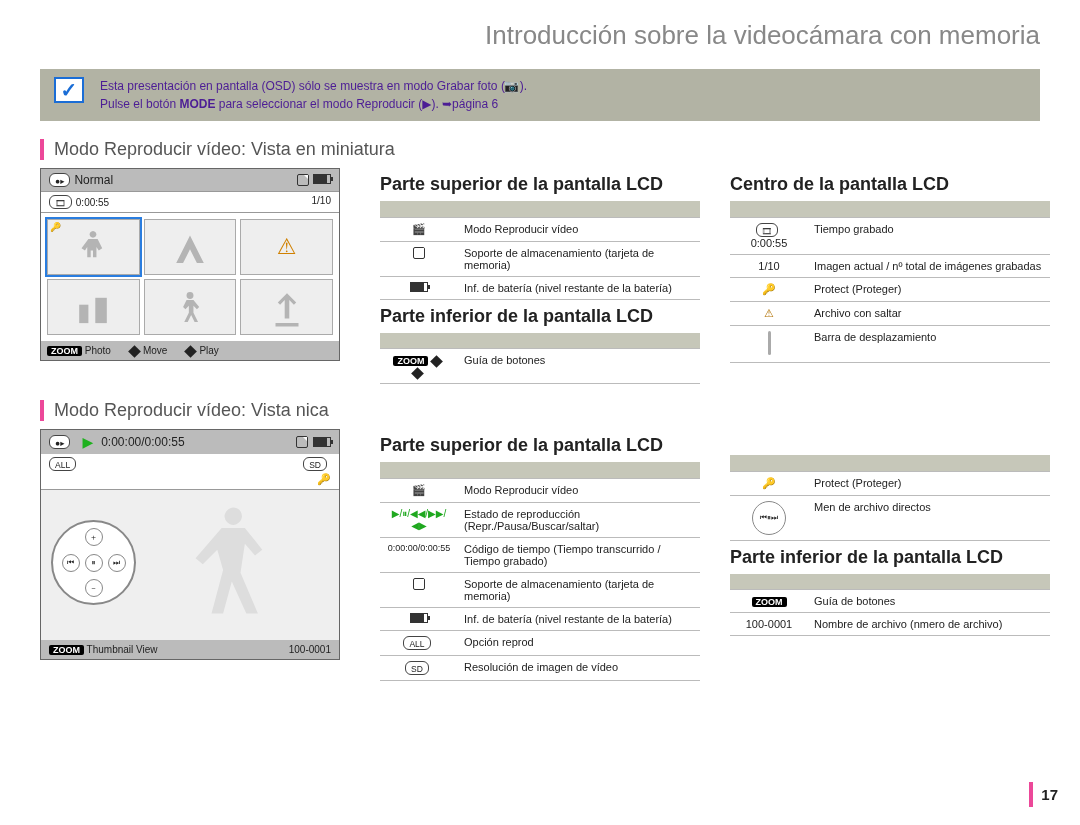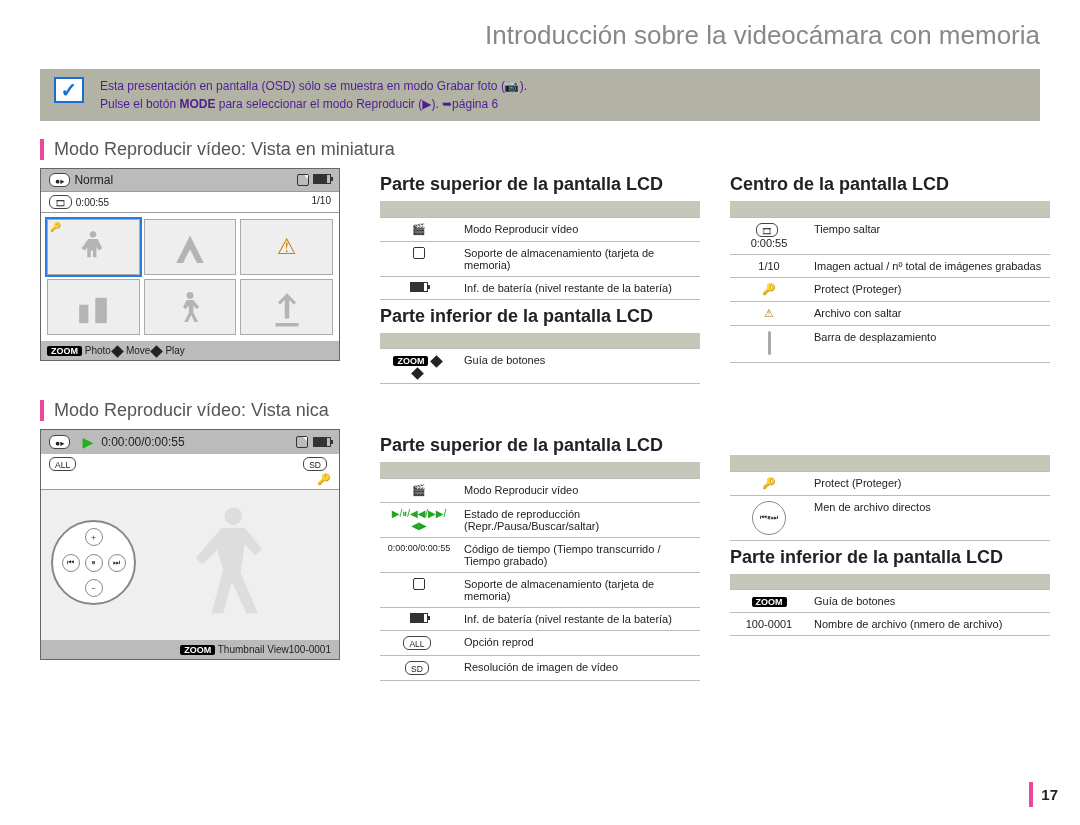--- a/index.html
+++ b/index.html
@@ -18,36 +18,36 @@
   .sub-title{font-size:18px;font-weight:bold;margin:6px 0}
   .lcd-box{border:1px solid #666;width:300px;background:#fff}
   .lcd-top{background:#bbb;padding:4px 8px;display:flex;align-items:center;position:relative;border-bottom:1px solid #999}
   .pill{display:inline-block;padding:0 5px;height:14px;line-height:14px;border:1px solid #444;border-radius:6px;font-size:8.5px;background:#fff;margin-right:4px}
   .lcd-top .right-icons{margin-left:auto;display:flex;gap:4px}
   .lcd-legend{display:flex;justify-content:space-between;padding:3px 8px;border-bottom:1px solid #999;font-size:10px}
   .thumb-grid{display:grid;grid-template-columns:repeat(3,1fr);grid-auto-rows:56px;gap:4px;padding:6px;background:#fff}
   .thumb{border:1px solid #aaa;background:#eee;display:flex;align-items:center;justify-content:center;position:relative;overflow:hidden}
   .thumb.sel{outline:2px solid #2a7ddf}
   .thumb .warn{color:#d08000;font-size:22px}
-  .lcd-bottom{background:#bbb;padding:4px 6px;display:flex;gap:2px;align-items:center;font-size:10px}
+  .lcd-bottom{background:#bbb;padding:4px 6px;display:flex;gap:19px;align-items:center;font-size:10px}
   .zoom-chip{background:#000;color:#fff;padding:0 4px;border-radius:2px;font-size:9px;font-weight:bold}
   .diamond{display:inline-block;width:9px;height:9px;background:#222;transform:rotate(45deg);margin-right:4px;vertical-align:middle}
   
   table.spec{border-collapse:collapse;width:100%;margin-bottom:6px}
   table.spec td{border-bottom:1px solid #bbb;padding:5px 6px;vertical-align:top;font-size:11px}
   table.spec td.ic{width:78px;text-align:center}
   table.spec tr.headrow td{background:#c6c7b9;height:16px;padding:2px}
   
   .single-top{background:#bbb;padding:4px 8px;display:flex;align-items:center;gap:8px}
   .play-icon{color:#1fb11f;font-size:14px}
   .single-body{position:relative;height:150px;background:#efefef}
   .ctrl-wheel{position:absolute;left:10px;top:30px;width:85px;height:85px;border:2px solid #888;border-radius:50%;background:#fff;display:flex;flex-direction:column;align-items:center;justify-content:space-between;padding:6px}
   .ctrl-row{display:flex;gap:5px}
   .ctrl-btn{width:18px;height:18px;border:1px solid #888;border-radius:50%;font-size:8px;display:flex;align-items:center;justify-content:center;background:#fff}
-  .footer{background:#bbb;padding:4px 8px;display:flex;justify-content:flex-end;font-size:10px}
+  .footer{background:#bbb;padding:4px 8px;display:flex;justify-content:space-between;font-size:10px}
   .batt{display:inline-block;width:18px;height:10px;border:1px solid #333;position:relative}
   .batt:after{content:"";position:absolute;right:-3px;top:2px;width:2px;height:4px;background:#333}
   .batt .f{background:#333;height:100%;width:80%;display:block}
   .card{display:inline-block;width:12px;height:12px;border:1px solid #333;border-radius:2px;position:relative}
   .card:before{content:"";position:absolute;right:0;top:0;border-top:4px solid #fff;border-left:4px solid transparent}
   .key-ic{display:inline-block;font-size:11px}
   .scroll-ic{display:inline-block;width:3px;height:24px;background:#aaa;border-radius:2px}
   .pagenum{position:absolute;right:22px;bottom:18px;font-size:15px;font-weight:bold;border-left:4px solid #ec4899;padding:4px 0 4px 8px}
   .dancer{position:absolute;left:110px;top:6px;width:150px;height:145px;opacity:.35}
   
@@ -170,21 +170,21 @@
 
     <div class="right-col">
       <div class="sub-title">Centro de la pantalla LCD</div>
       <table class="spec">
         <tbody>
             <tr class="headrow">
               <td colspan="2"></td>
             </tr>
         <tr>
               <td class="ic"><span class="pill">🎞</span> <span>0:00:55</span></td>
-              <td>Tiempo saltar</td>
+              <td>Tiempo grabado</td>
             </tr>
         <tr>
               <td class="ic">1/10</td>
               <td>Imagen actual / nº total de imágenes grabadas</td>
             </tr>
         <tr>
               <td class="ic"><span class="key-ic">🔑</span></td>
               <td>Protect (Proteger)</td>
             </tr>
         <tr>

